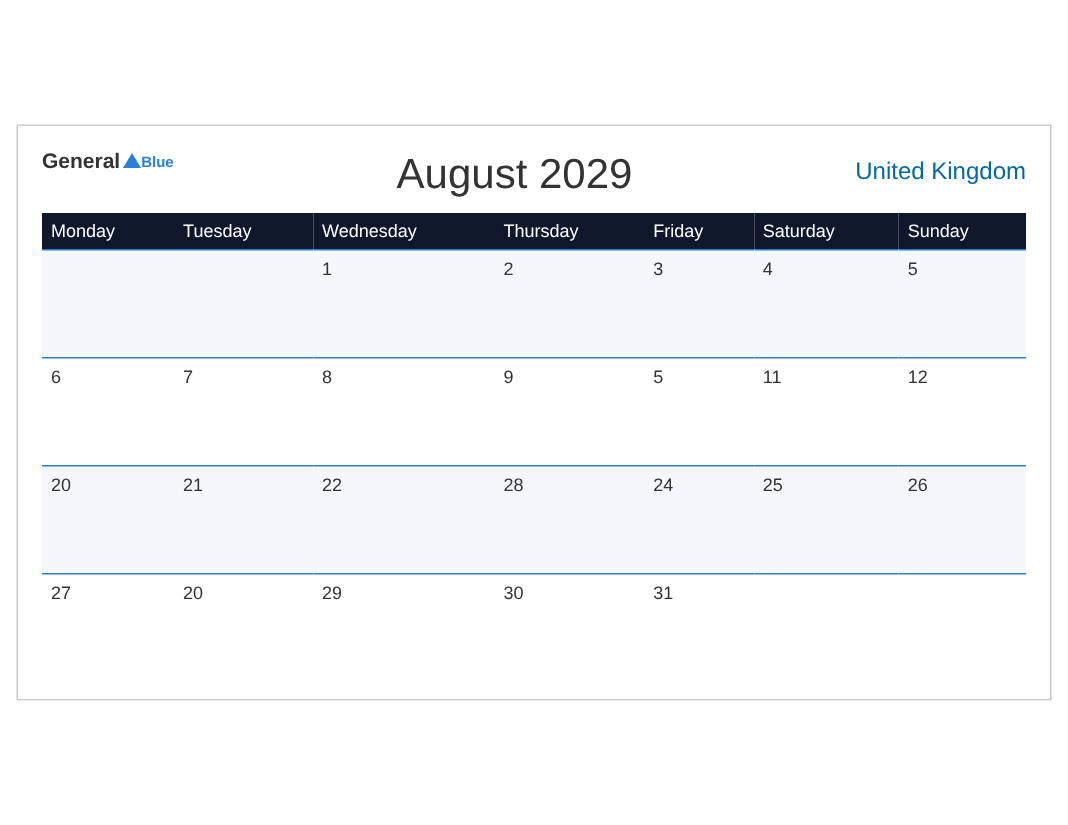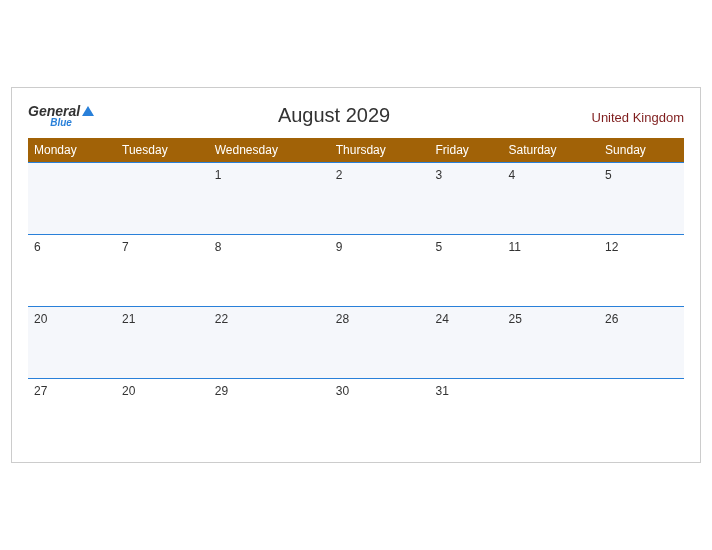--- a/index.html
+++ b/index.html
@@ -19,23 +19,22 @@
       padding: 16px 16px 12px 16px;
     }
     .header {
       display: flex;
       align-items: flex-start;
       justify-content: space-between;
       margin-bottom: 10px;
     }
     .logo {
       display: flex;
-      flex-direction: column;
-      align-items: center;
-      font-style: italic;
+      flex-direction: row;
+      align-items: flex-end;
     }
     .logo-general {
       font-size: 14px;
       font-weight: bold;
       color: #333;
       line-height: 1;
     }
     .logo-blue {
       font-size: 10px;
       font-weight: bold;
@@ -50,39 +49,39 @@
       border-right: 6px solid transparent;
       border-bottom: 10px solid #2980d9;
       margin-left: 2px;
       vertical-align: middle;
     }
     .logo-row {
       display: flex;
       align-items: center;
     }
     .month-title {
-      font-size: 20px;
+      font-size: 28px;
       color: #333;
       font-weight: normal;
       text-align: center;
       flex: 1;
     }
     .country {
-      font-size: 13px;
-      color: #7f1d1d;
+      font-size: 16px;
+      color: #0369a1;
       text-align: right;
       padding-top: 6px;
       min-width: 110px;
     }
     .calendar-table {
       width: 100%;
       border-collapse: collapse;
     }
     .calendar-table thead tr {
-      background: #a16207;
+      background: #0f172a;
     }
     .calendar-table thead th {
       color: #fff;
       font-size: 12px;
       font-weight: normal;
       padding: 5px 6px;
       text-align: left;
       border: none;
     }
     .calendar-table tbody tr {

